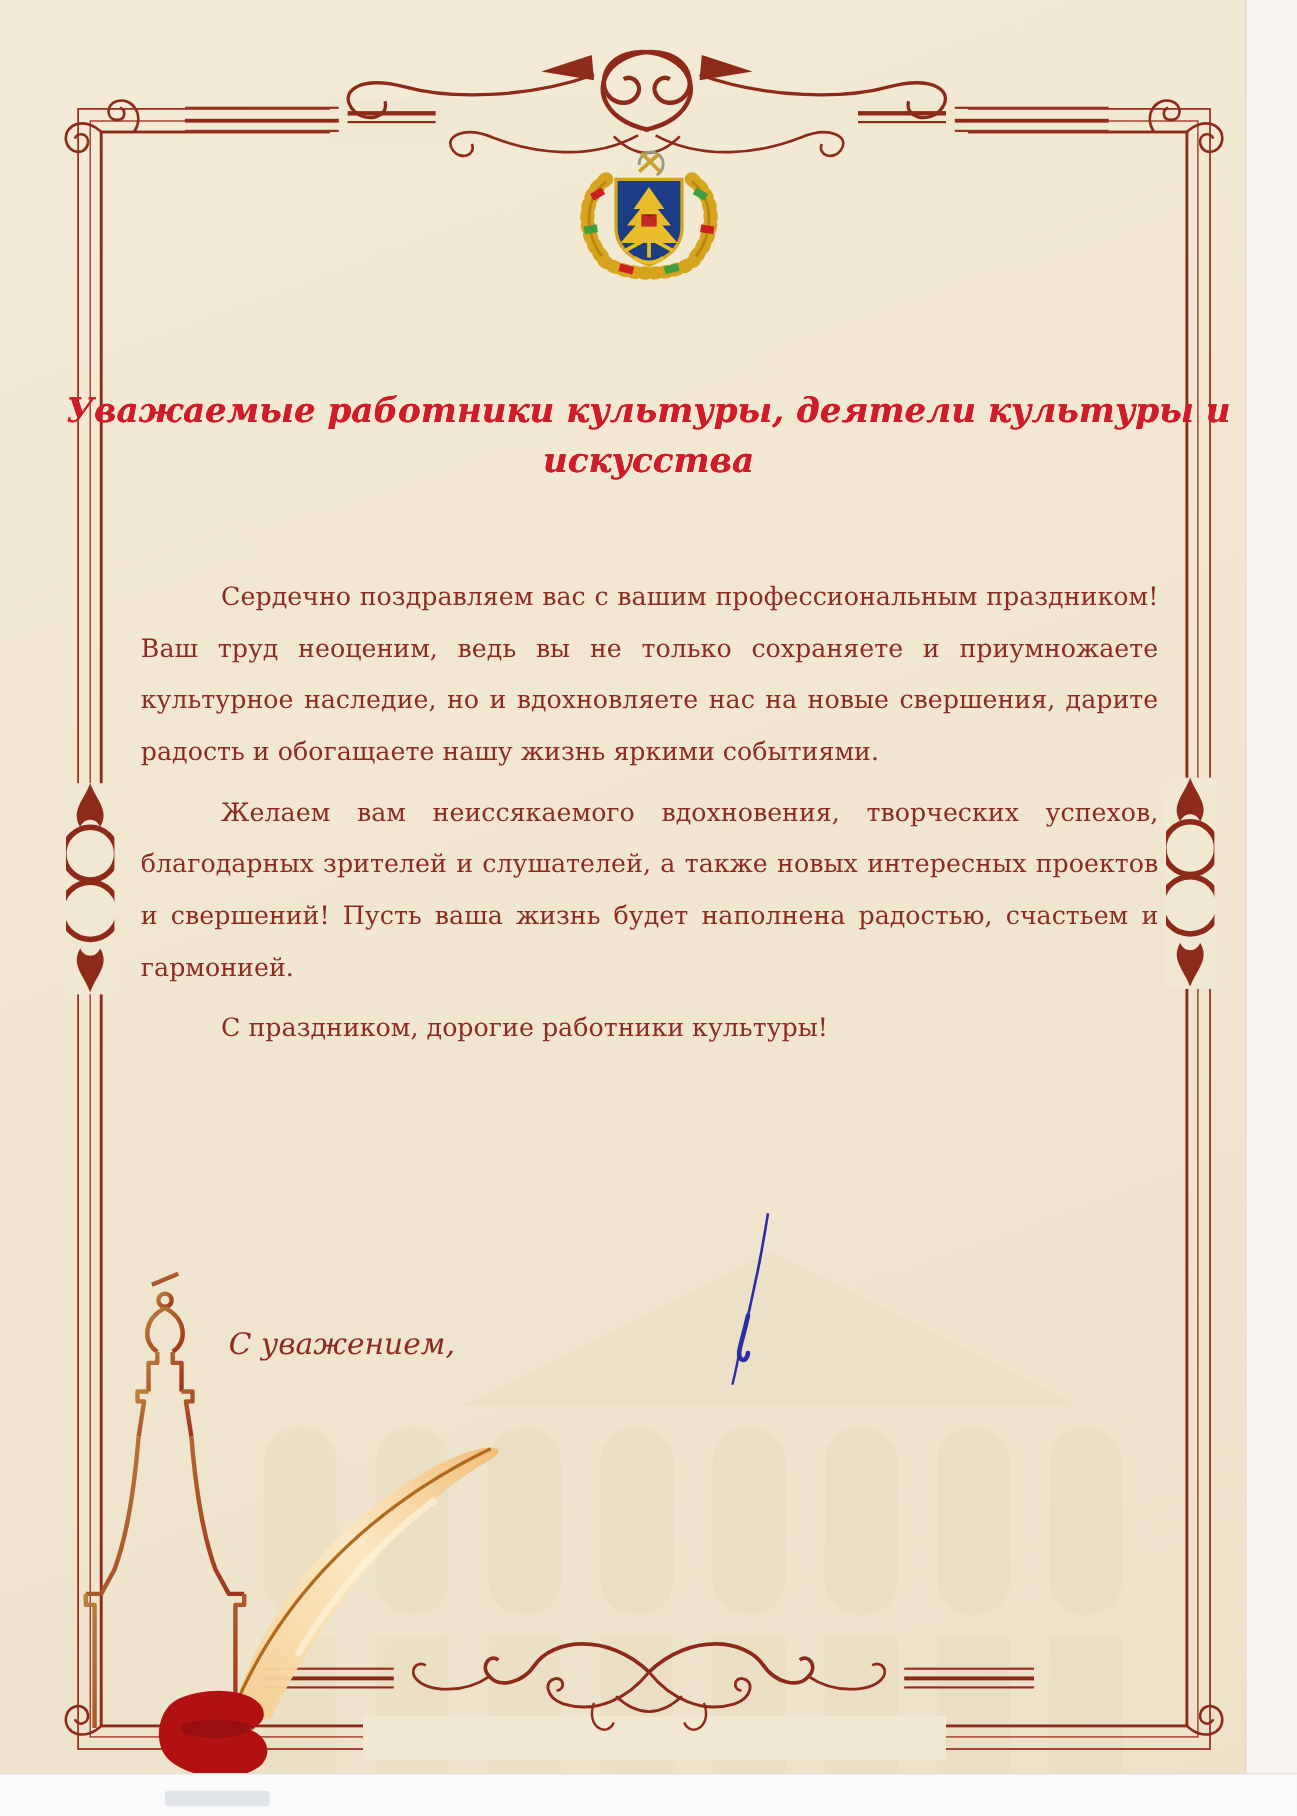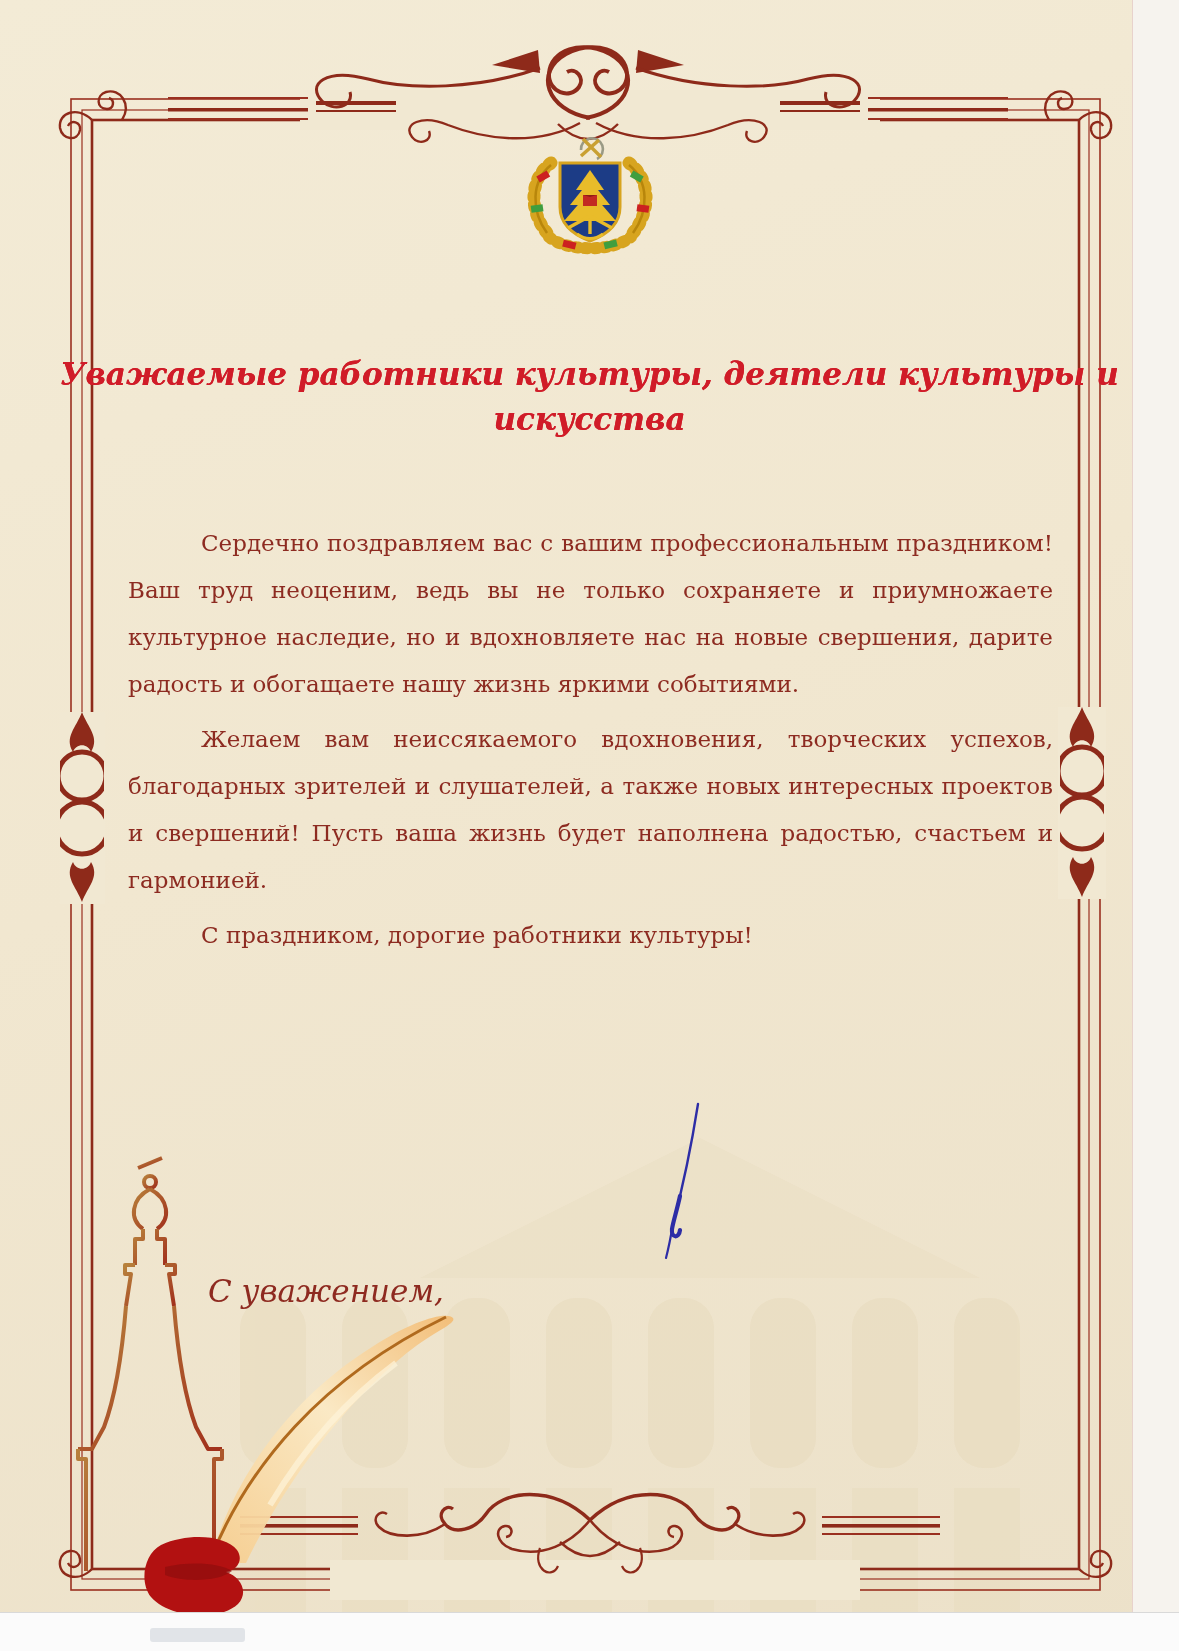--- a/index.html
+++ b/index.html
@@ -26,22 +26,22 @@
   .body-text{
     left:128px;width:925px;top:476px;
     color:#8d2b21;font-size:23px;line-height:47px;margin-top:44px;
   }
   .body-text p{
     margin:0 0 8px 0;text-indent:73px;text-align:justify;
   }
   .body-text p.closing{text-align:left;margin-top:2px;}
   
   .sig-block{
-    left:208px;right:196px;top:1268px;
-    color:#8e2a20;font-style:italic;font-size:31px;line-height:46px;
+    left:208px;right:196px;top:1200px;
+    color:#8e2a20;font-style:italic;font-size:27px;line-height:46px;
   }
   .sig-row{display:flex;justify-content:space-between;align-items:baseline;}
   
   .scan-right{left:1132px;top:0;width:47px;height:1651px;background:#f6f3ee;border-left:1px solid rgba(205,150,140,.35);}
   .scan-bottom{left:0;top:1612px;width:1179px;height:39px;background:#fbfbfb;border-top:1px solid #d9d9d9;}
   .scan-tab{left:150px;top:1628px;width:95px;height:14px;background:#ccd1d9;opacity:.55;border-radius:3px;}
 </style>
 </head>
 <body>
 

